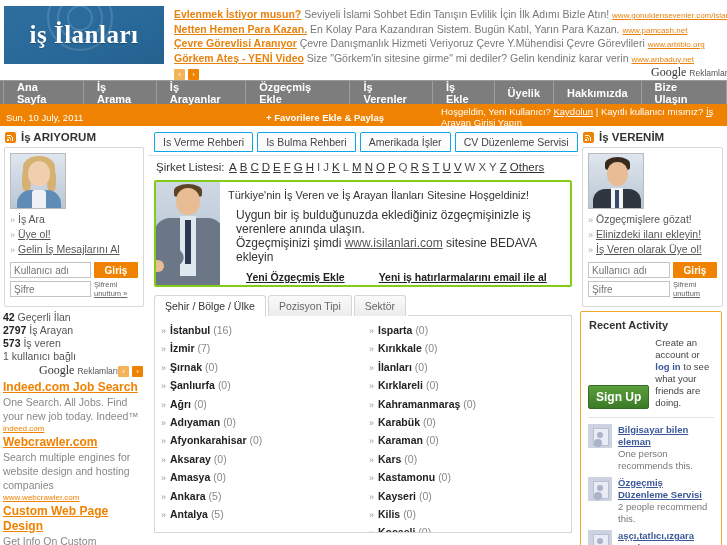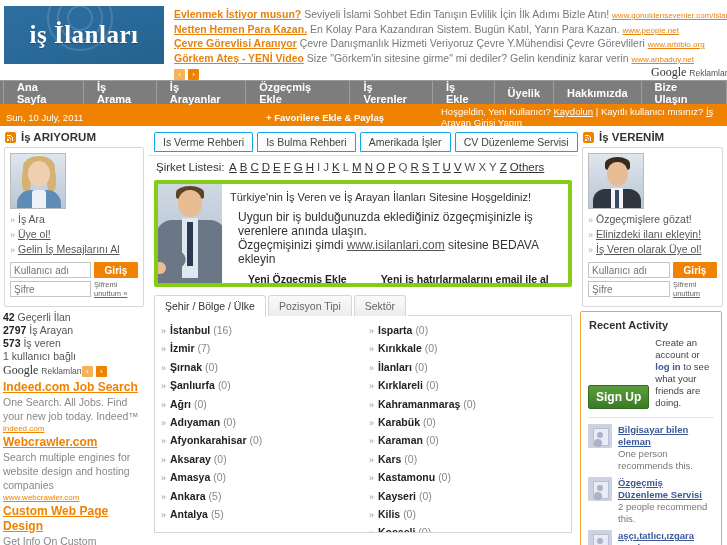--- a/index.html
+++ b/index.html
@@ -133,21 +133,21 @@
   .btn-giris {
     width:44px; background:#ef8200; border:none; color:#fff;
     font-size:10px; font-weight:bold; cursor:pointer; border-radius:1px;
   }
   .forgot { width:44px; font-size:7.5px; line-height:8.5px; color:#666; }
   .forgot a { color:#666; text-decoration:underline; }
 
   .stats { padding:4px 5px 0 3px; font-size:10.5px; line-height:13px; color:#555; }
   .stats b { color:#222; }
 
-  .gadsrow { display:flex; align-items:center; justify-content:flex-start; padding:0 5px 0 3px; }
+  .gadsrow { display:flex; align-items:center; justify-content:flex-end; padding:0 5px 0 3px; }
   .txtad { padding:2px 6px 0 3px; }
   .txtad .t { color:#ef8200; font-size:12px; font-weight:bold; text-decoration:underline; line-height:15px; display:block; }
   .txtad .d { color:#888; font-size:10.5px; line-height:14px; }
   .txtad .u { color:#ef8200; font-size:8px; text-decoration:underline; display:block; margin-top:1px; }
 
   
   .subtabs { display:flex; gap:4px; padding:6px 0 0 6px; }
   .subtabs .st {
     border:1px solid #0ea5e9; background:#fcfcfc; border-radius:2px 2px 0 0;
     padding:3px 8px; font-size:10.5px; color:#444;
@@ -155,21 +155,21 @@
   .sirket {
     border-top:1px solid #e2e2e2; margin-top:3px;
     padding:5px 6px 5px 8px; font-size:11.5px; color:#333;
     white-space:nowrap; overflow:hidden;
   }
   .sirket .lbl { font-weight:normal; }
   .sirket a { color:#333; text-decoration:underline; margin:0 1.5px; }
   .sirket a.dim { color:#555; text-decoration:none; }
 
   .welcome {
-    margin: 2px 6px 0 6px; border:4px solid #84cc16; background:#fff;
+    margin: 2px 6px 0 6px; border:2px solid #84cc16; background:#fff;
     display:flex; height:107px; border-radius:2px; overflow:hidden;
   }
   .wel-img {
     width:64px; background:linear-gradient(#cfd9e4,#aebdcc);
     position:relative; overflow:hidden; flex:0 0 64px;
   }
   .wel-img .head { position:absolute; left:20px; top:6px; width:24px; height:27px; border-radius:48%; background:#e9bd93; }
   .wel-img .hair { position:absolute; left:18px; top:2px; width:28px; height:13px; border-radius:50% 50% 15% 15%; background:#5d4427; }
   .wel-img .suit { position:absolute; left:-2px; top:36px; width:70px; height:72px; background:#6b7786; border-radius:16px 16px 0 0; }
   .wel-img .shirt { position:absolute; left:24px; top:34px; width:16px; height:60px; background:#dfe7ef; }
@@ -259,21 +259,21 @@
     </div>
     <div class="ads-top">
       <div class="ad-line">
         <span class="ad-t">Evlenmek İstiyor musun?</span>
         <span>Seviyeli İslami Sohbet Edin Tanışın Evlilik İçin İlk Adımı Bizle Atın!</span>
         <span class="ad-u">www.gonuldensevenler.com/islami</span>
       </div>
       <div class="ad-line">
         <span class="ad-t">Netten Hemen Para Kazan.</span>
         <span>En Kolay Para Kazandıran Sistem. Bugün Katıl, Yarın Para Kazan.</span>
-        <span class="ad-u">www.people.net</span>
+        <span class="ad-u">www.pamcash.net</span>
       </div>
       <div class="ad-line">
         <span class="ad-t">Çevre Görevlisi Aranıyor</span>
         <span>Çevre Danışmanlık Hizmeti Veriyoruz Çevre Y.Mühendisi Çevre Görevlileri</span>
         <span class="ad-u">www.arbiblo.org</span>
       </div>
       <div class="ad-line">
         <span class="ad-t">Görkem Ateş - YENİ Video</span>
         <span>Size "Görkem'in sitesine girme" mi dediler? Gelin kendiniz karar verin</span>
         <span class="ad-u">www.anbaduy.net</span>

